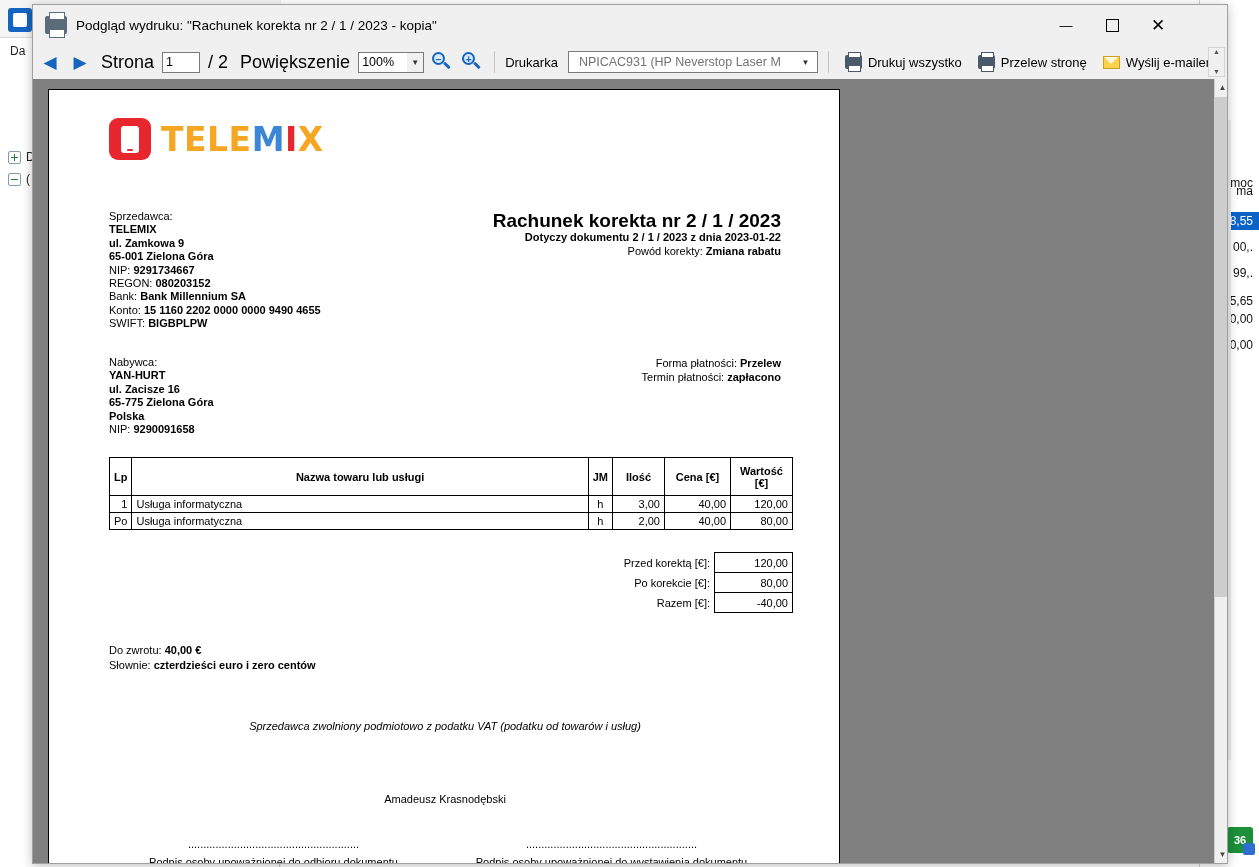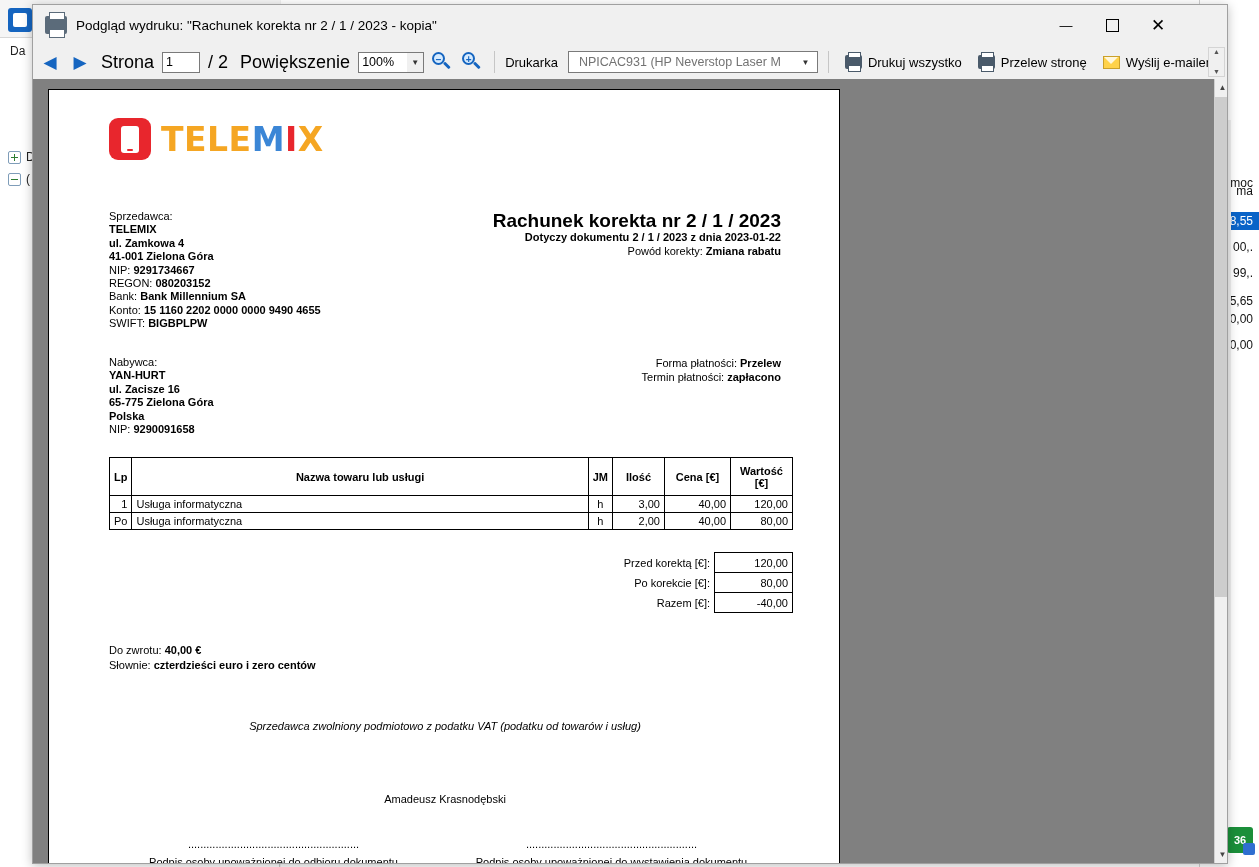--- a/index.html
+++ b/index.html
@@ -404,22 +404,22 @@
         <div id="logo-wrap">
           <div id="logo-phone">
             <div id="logo-phone-inner"></div>
           </div>
           <div id="logo-text"><span class="lt-t">T</span><span class="lt-e">E</span><span class="lt-l">L</span><span class="lt-e">E</span><span class="lt-m">M</span><span class="lt-i">I</span><span class="lt-x">X</span></div>
         </div>
 
         <div class="seller-block">
           <div class="lbl">Sprzedawca:</div>
           <div class="val">TELEMIX</div>
-          <div class="val">ul. Zamkowa 4</div>
-          <div class="val">41-001 Zielona Góra</div>
+          <div class="val">ul. Zamkowa 9</div>
+          <div class="val">65-001 Zielona Góra</div>
           <div><span class="lbl">NIP:</span> <span class="val">9291734667</span></div>
           <div><span class="lbl">REGON:</span> <span class="val">080203152</span></div>
           <div><span class="lbl">Bank:</span> <span class="val">Bank Millennium SA</span></div>
           <div><span class="lbl">Konto:</span> <span class="val">15 1160 2202 0000 0000 9490 4655</span></div>
           <div><span class="lbl">SWIFT:</span> <span class="val">BIGBPLPW</span></div>
         </div>
 
         <div class="buyer-block">
           <div class="lbl">Nabywca:</div>
           <div class="val">YAN-HURT</div>

